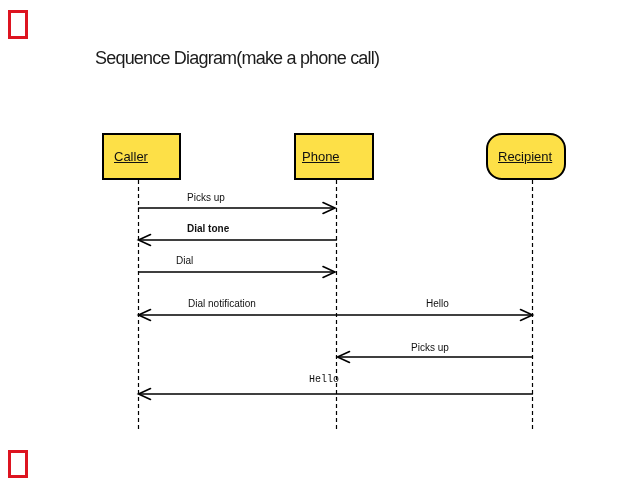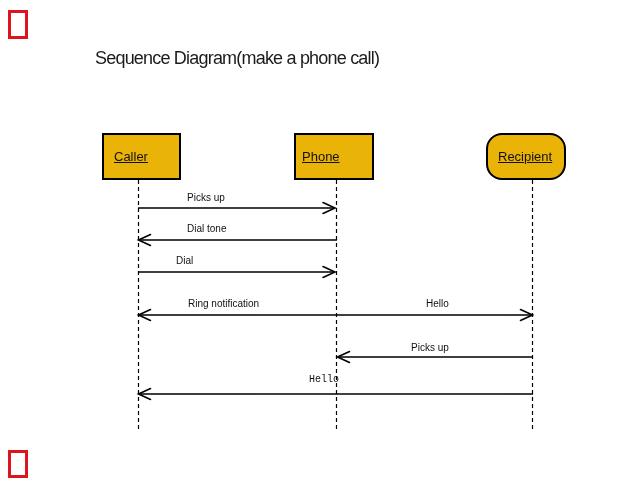--- a/index.html
+++ b/index.html
@@ -8,34 +8,34 @@
     font-family:"Liberation Sans",sans-serif;overflow:hidden;
   }
   .title{
     position:absolute;left:95px;top:45px;margin:0;
     font-size:18px;font-weight:400;letter-spacing:-0.8px;line-height:27px;
     color:#1b1b1b;white-space:nowrap;
   }
   .layer{position:absolute;left:0;top:0;}
   .actor{
     position:absolute;top:133px;height:47px;box-sizing:border-box;
-    border:2px solid #000000;background:#eab308;
+    border:2px solid #000000;background:#fde047;
     display:flex;align-items:center;padding-left:10px;
     font-size:13px;color:#111111;
   }
   .actor .actor-name{text-decoration:underline;}
   .actor-caller{left:102px;width:79px;}
   .actor-phone{left:294px;width:80px;padding-left:6px;}
   .actor-recipient{left:486px;width:80px;border-radius:16px;}
   .msg{
     position:absolute;font-size:10px;line-height:14px;color:#111111;
     white-space:nowrap;
   }
   .msg-0{left:187px;top:191px;}
-  .msg-1{left:187px;top:222px;}
+  .msg-1{left:187px;top:222px;font-weight:bold;}
   .msg-2{left:176px;top:254px;}
   .msg-3{left:188px;top:297px;}
   .msg-4{left:426px;top:297px;}
   .msg-5{left:411px;top:341px;}
   .msg-6{left:309px;top:373px;font-family:Liberation Mono, monospace;}
   .redbox{
     position:absolute;box-sizing:border-box;
     border:3px solid #dd1420;background:transparent;
   }
   .redbox-top{left:8px;top:10px;width:20px;height:29px;}
@@ -100,18 +100,18 @@
   <div class="actor actor-phone">
     <span class="actor-name">Phone</span>
   </div>
   <div class="actor actor-recipient">
     <span class="actor-name">Recipient</span>
   </div>
 
   <div class="msg msg-0">Picks up</div>
   <div class="msg msg-1">Dial tone</div>
   <div class="msg msg-2">Dial</div>
-  <div class="msg msg-3">Ring notification</div>
+  <div class="msg msg-3">Dial notification</div>
   <div class="msg msg-4">Hello</div>
   <div class="msg msg-5">Picks up</div>
   <div class="msg msg-6">Hello</div>
 
 </div>
 
 </body></html>

